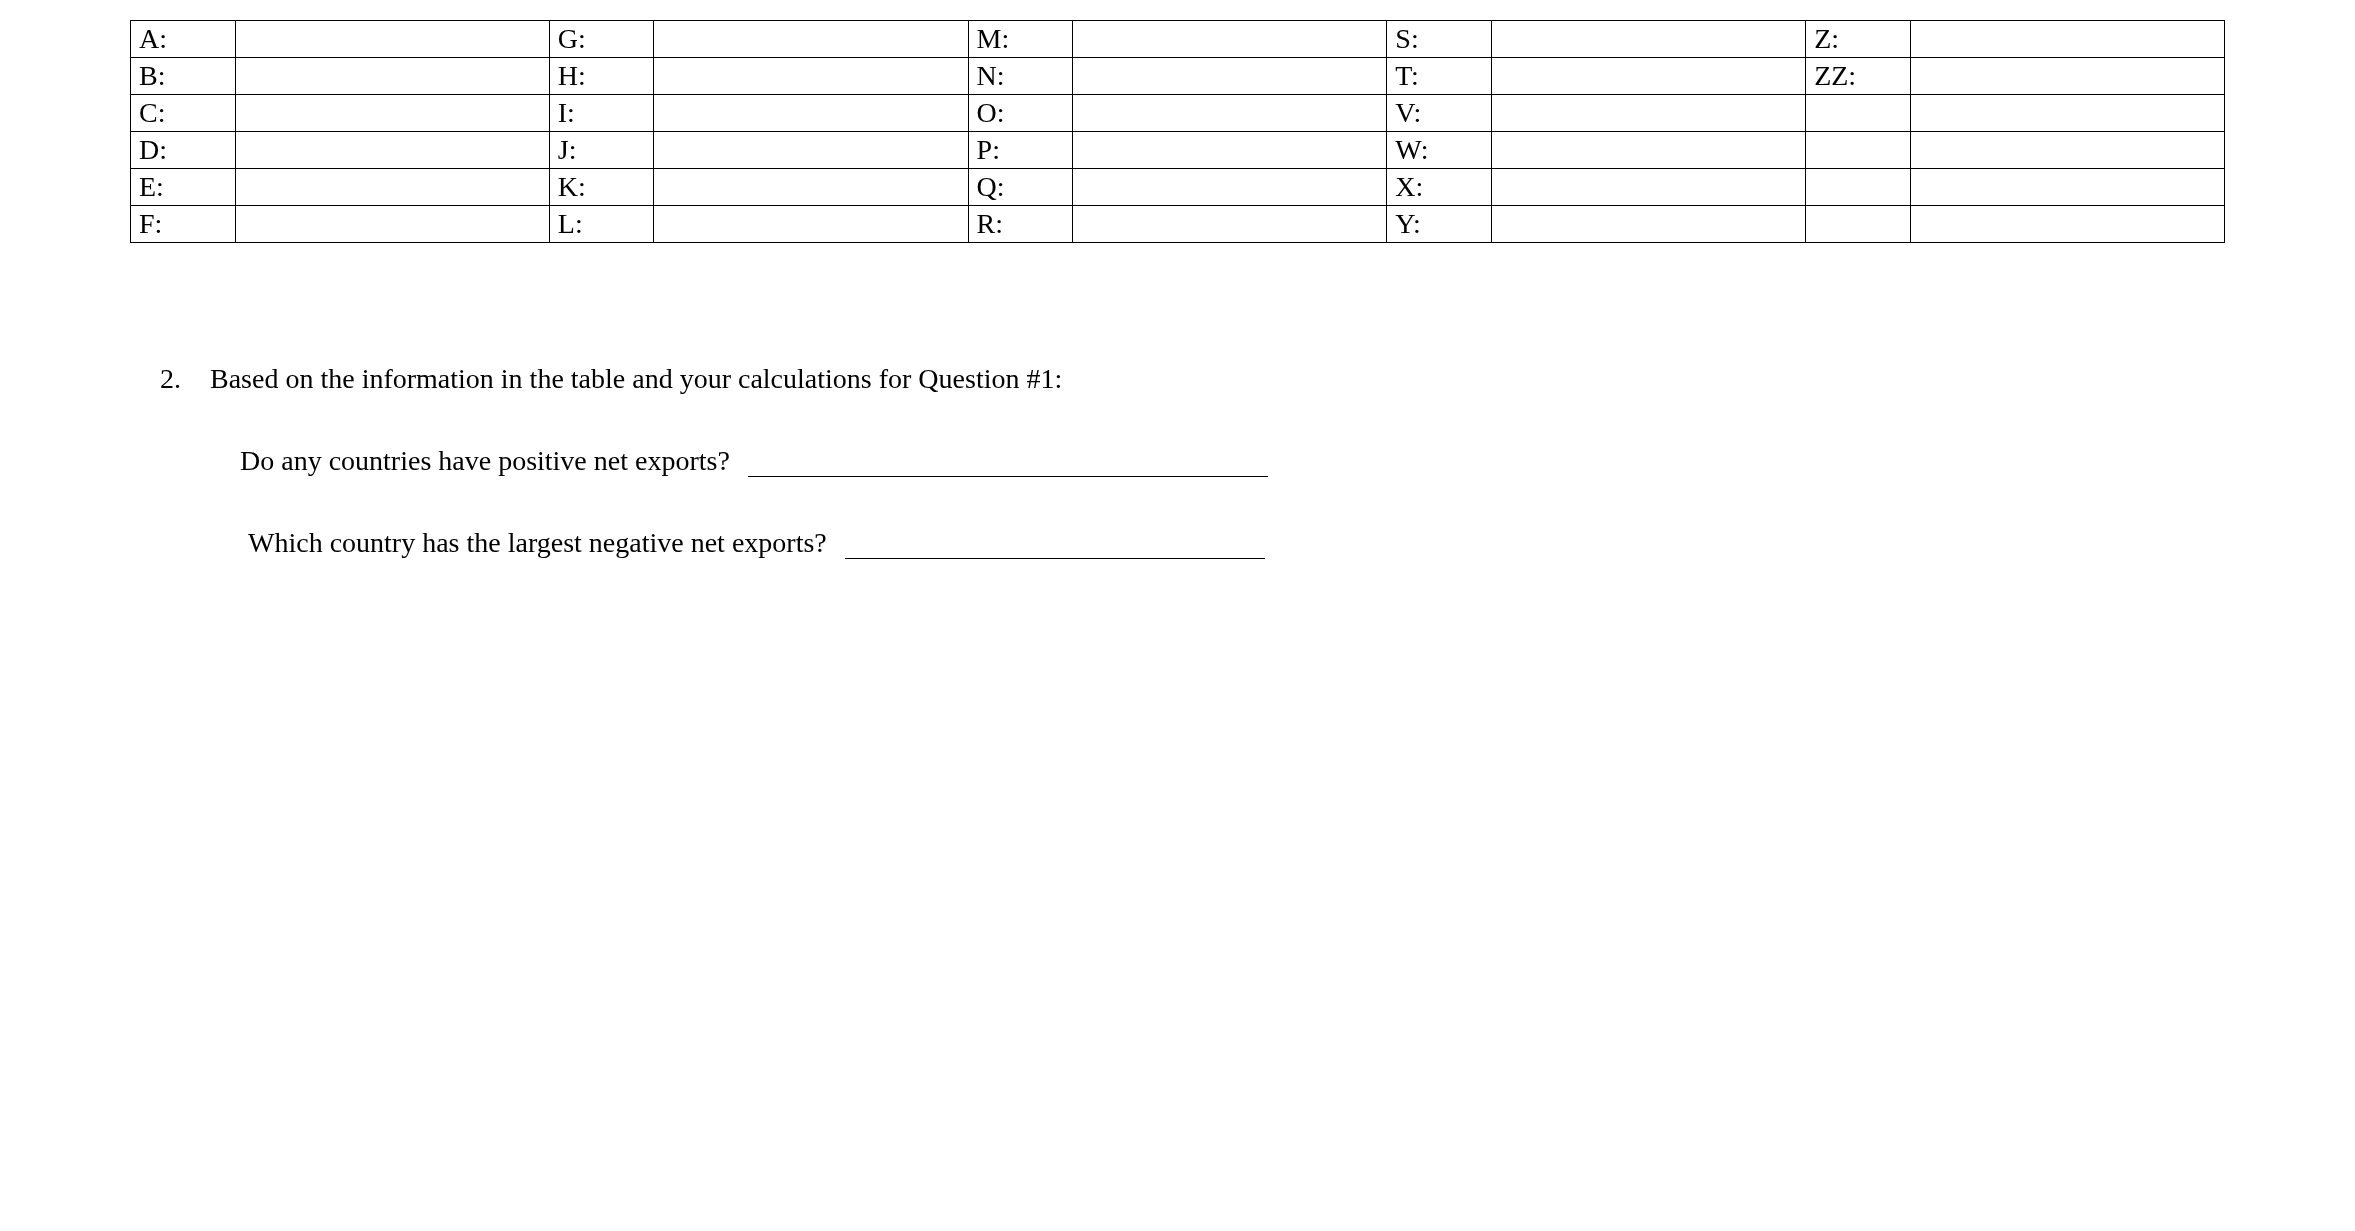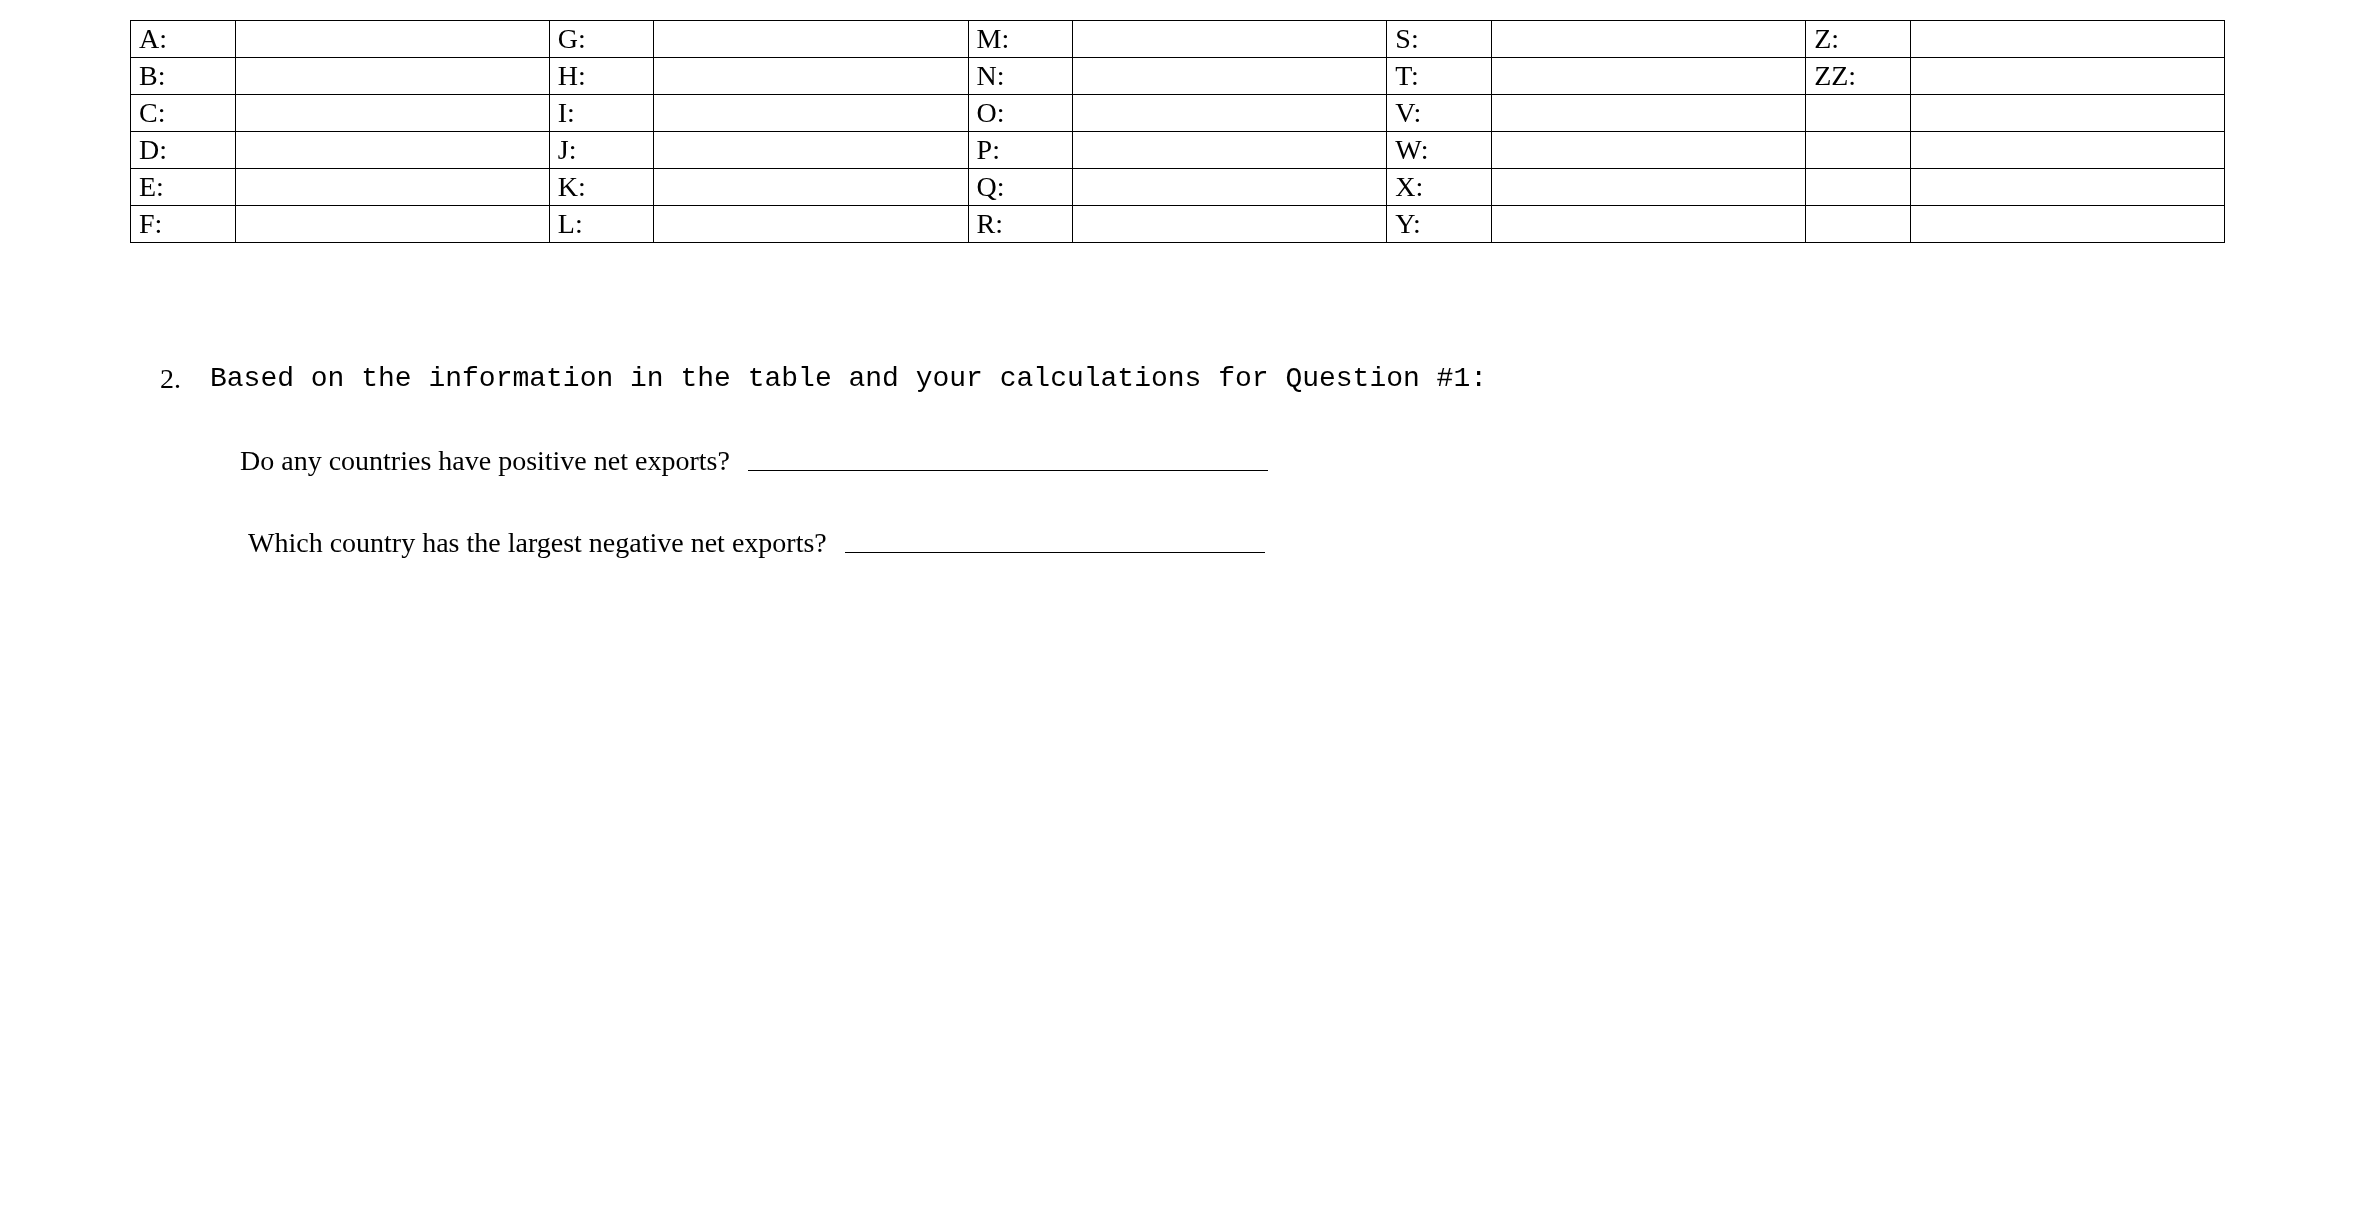--- a/index.html
+++ b/index.html
@@ -38,27 +38,26 @@
       display: flex;
       align-items: flex-start;
       margin-bottom: 50px;
     }
     .q-number {
       width: 50px;
       flex-shrink: 0;
     }
     .q-text {
       flex: 1;
-      font-family: Liberation Mono, monospace;
     }
     .sub-line {
       margin-left: 80px;
       margin-bottom: 50px;
       display: flex;
-      align-items: flex-start;
+      align-items: flex-end;
     }
     .sub-line.indent2 {
       margin-left: 180px;
     }
     .blank {
       display: inline-block;
       border-bottom: 1.5px solid #000;
       height: 26px;
       flex-shrink: 0;
     }

